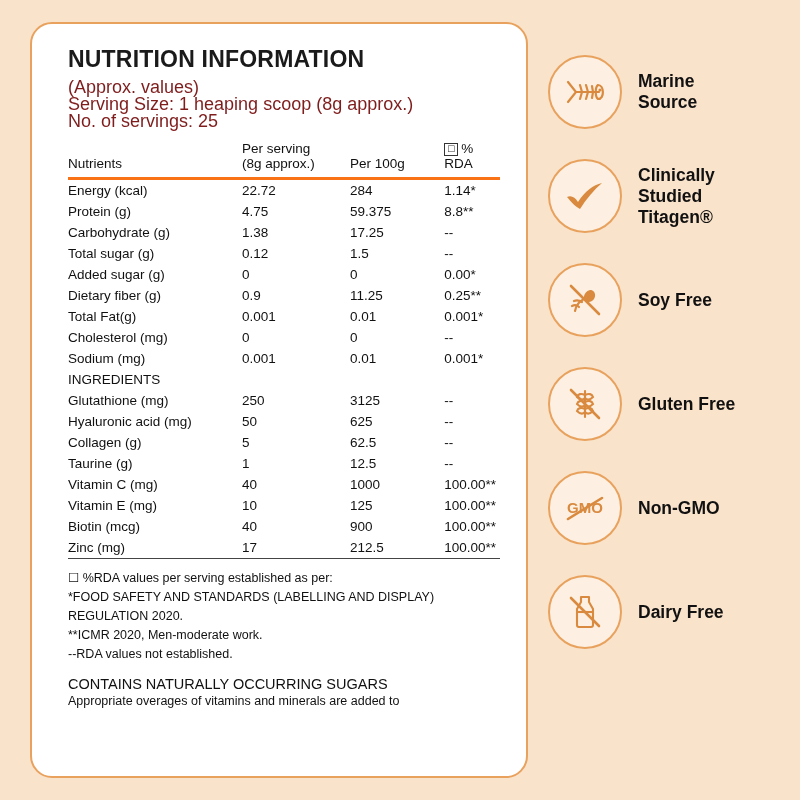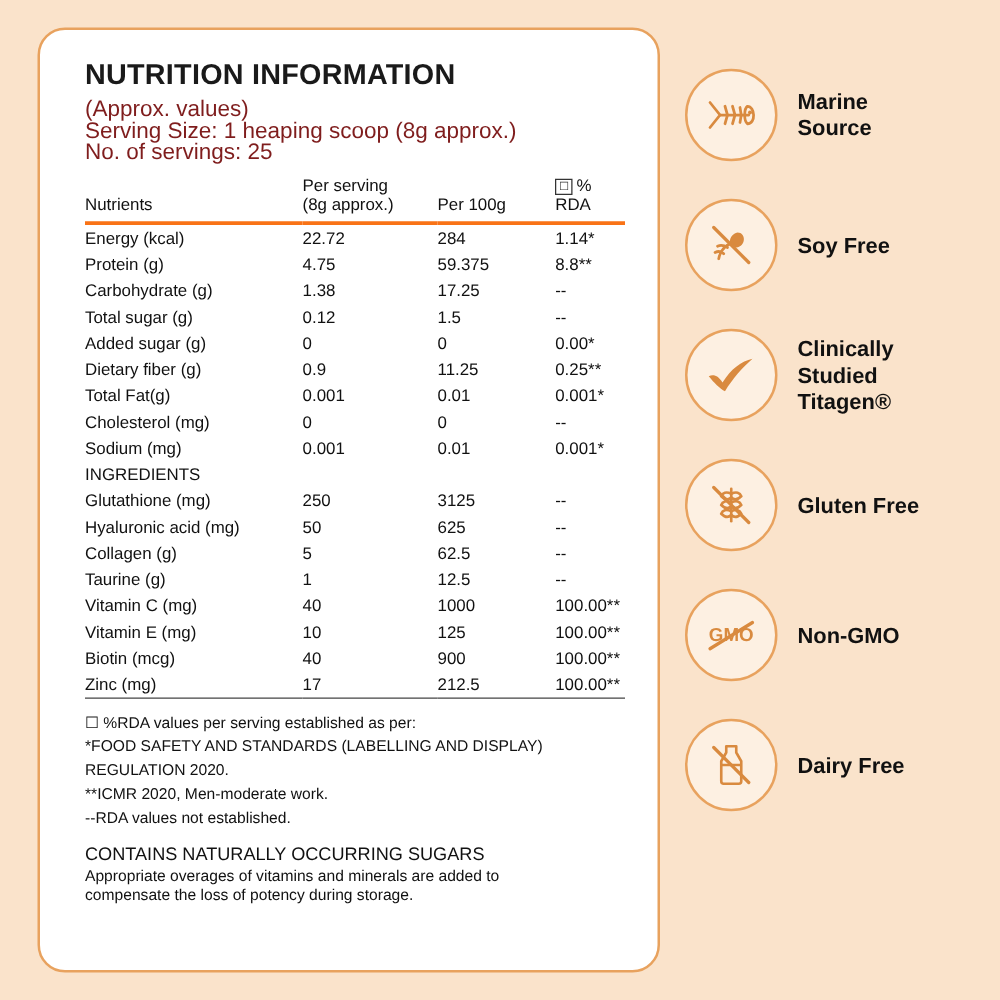--- a/index.html
+++ b/index.html
@@ -296,21 +296,20 @@
       <div>☐ %RDA values per serving established as per:</div>
       <div>*FOOD SAFETY AND STANDARDS (LABELLING AND DISPLAY)</div>
       <div>REGULATION 2020.</div>
       <div>**ICMR 2020, Men-moderate work.</div>
       <div>--RDA values not established.</div>
     </div>
 
     <div class="foot-strong">CONTAINS NATURALLY OCCURRING SUGARS</div>
     <div class="foot-small">
       <div>Appropriate overages of vitamins and minerals are added to</div>
-      <div>compensate the loss of potency during storage.</div>
     </div>
   </div>
 
   <div class="features">
 
     <div class="feature">
       <div class="badge">
         <span>
           <svg width="46" height="30" viewBox="0 0 46 30">
             <g fill="none" stroke="#d98a3f" stroke-width="2.2" stroke-linecap="round">
@@ -325,45 +324,45 @@
           </svg>
         </span>
       </div>
       <div class="feature-label">Marine
 Source</div>
     </div>
 
     <div class="feature">
       <div class="badge">
         <span>
+          <svg width="44" height="32" viewBox="0 0 44 32">
+            <path d="M4 17 C8 15 12 17 15 22 C22 11 30 5 39 3 C31 10 23 19 17 29 C13 27 8 22 4 17 Z" fill="#d98a3f"></path>
+          </svg>
+        </span>
+      </div>
+      <div class="feature-label">Clinically
+Studied
+Titagen®</div>
+    </div>
+
+    <div class="feature">
+      <div class="badge">
+        <span>
           <svg width="44" height="44" viewBox="0 0 44 44">
             <g fill="none" stroke="#d98a3f" stroke-width="2.2" stroke-linecap="round">
               <path d="M27 12 C34 12 34 23 26 24 C19 25 19 14 27 12 Z" fill="#d98a3f" stroke="none"></path>
               <path d="M24 20 C17 22 13 27 12 33"></path>
               <path d="M19 24 C16 22 13 22 11 23"></path>
               <path d="M16 29 C14 27 11 27 9 28"></path>
               <line x1="8" y1="8" x2="36" y2="36" stroke-width="2.6"></line>
             </g>
           </svg>
         </span>
       </div>
       <div class="feature-label">Soy Free</div>
-    </div>
-
-    <div class="feature">
-      <div class="badge">
-        <span>
-          <svg width="44" height="32" viewBox="0 0 44 32">
-            <path d="M4 17 C8 15 12 17 15 22 C22 11 30 5 39 3 C31 10 23 19 17 29 C13 27 8 22 4 17 Z" fill="#d98a3f"></path>
-          </svg>
-        </span>
-      </div>
-      <div class="feature-label">Clinically
-Studied
-Titagen®</div>
     </div>
 
     <div class="feature">
       <div class="badge">
         <span>
           <svg width="44" height="44" viewBox="0 0 44 44">
             <g fill="none" stroke="#d98a3f" stroke-width="2.1" stroke-linecap="round">
               <path d="M22 9 L22 35"></path>
               <path d="M22 13 C18 11 15 12 14 15 C17 18 20 18 22 16"></path>
               <path d="M22 13 C26 11 29 12 30 15 C27 18 24 18 22 16"></path>

